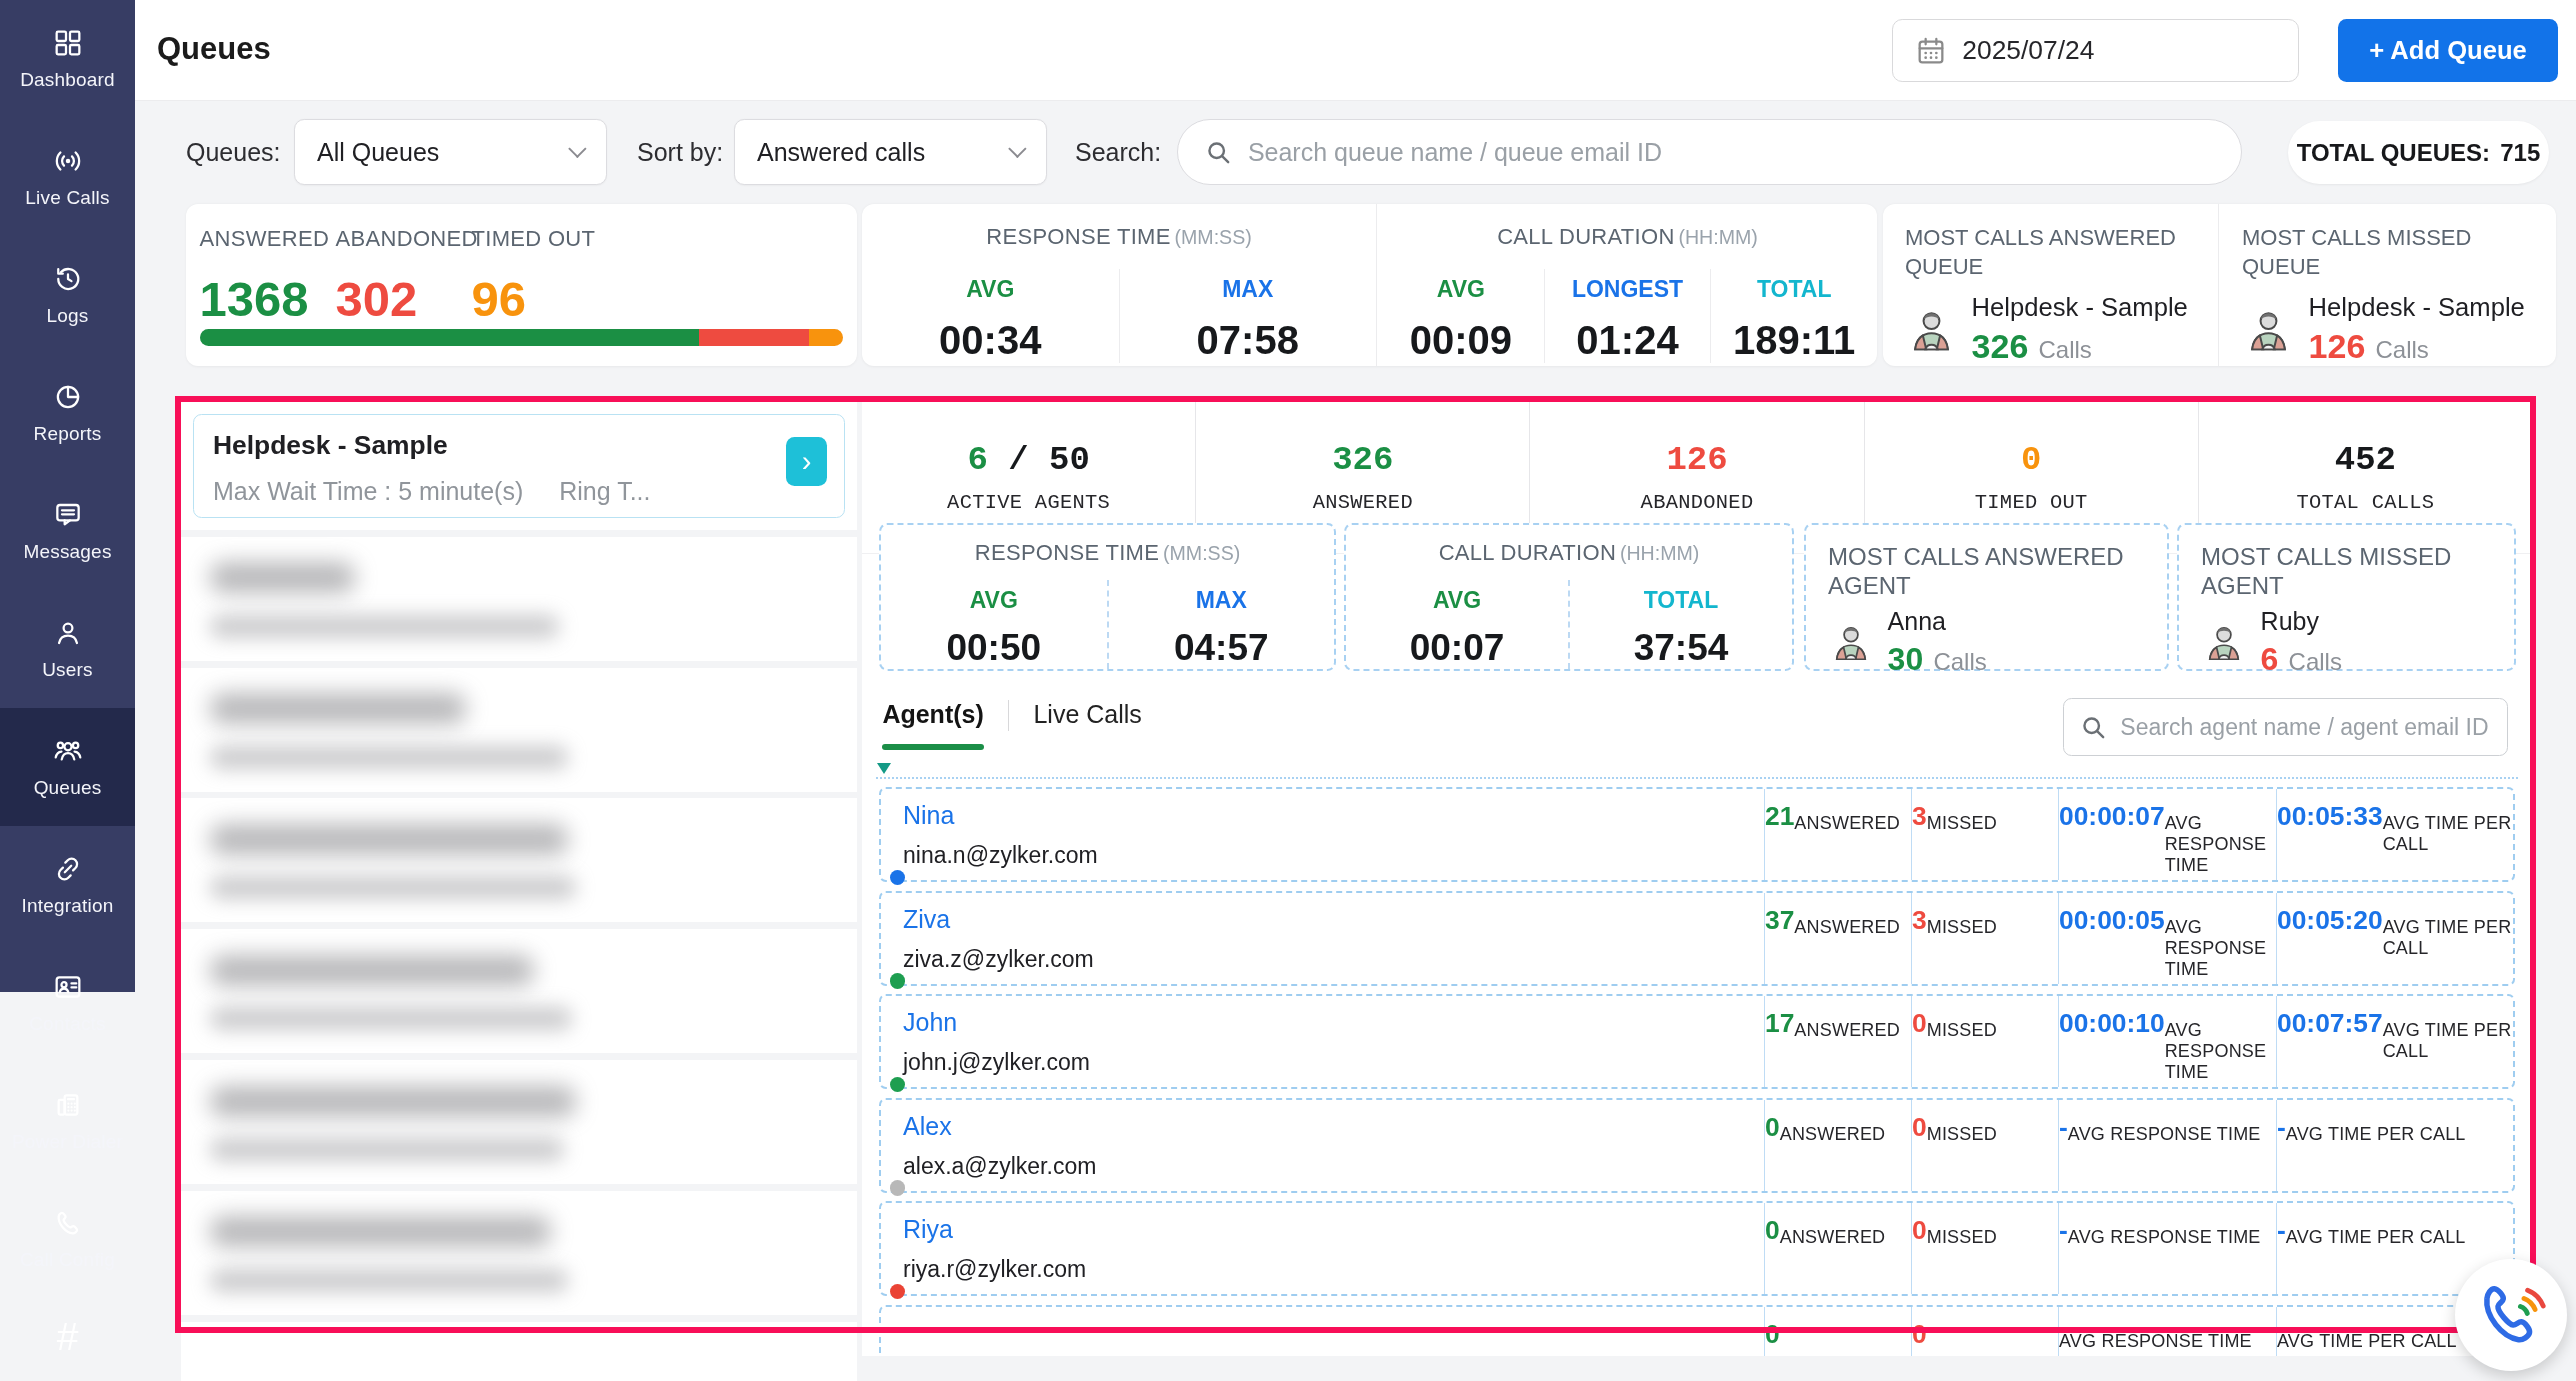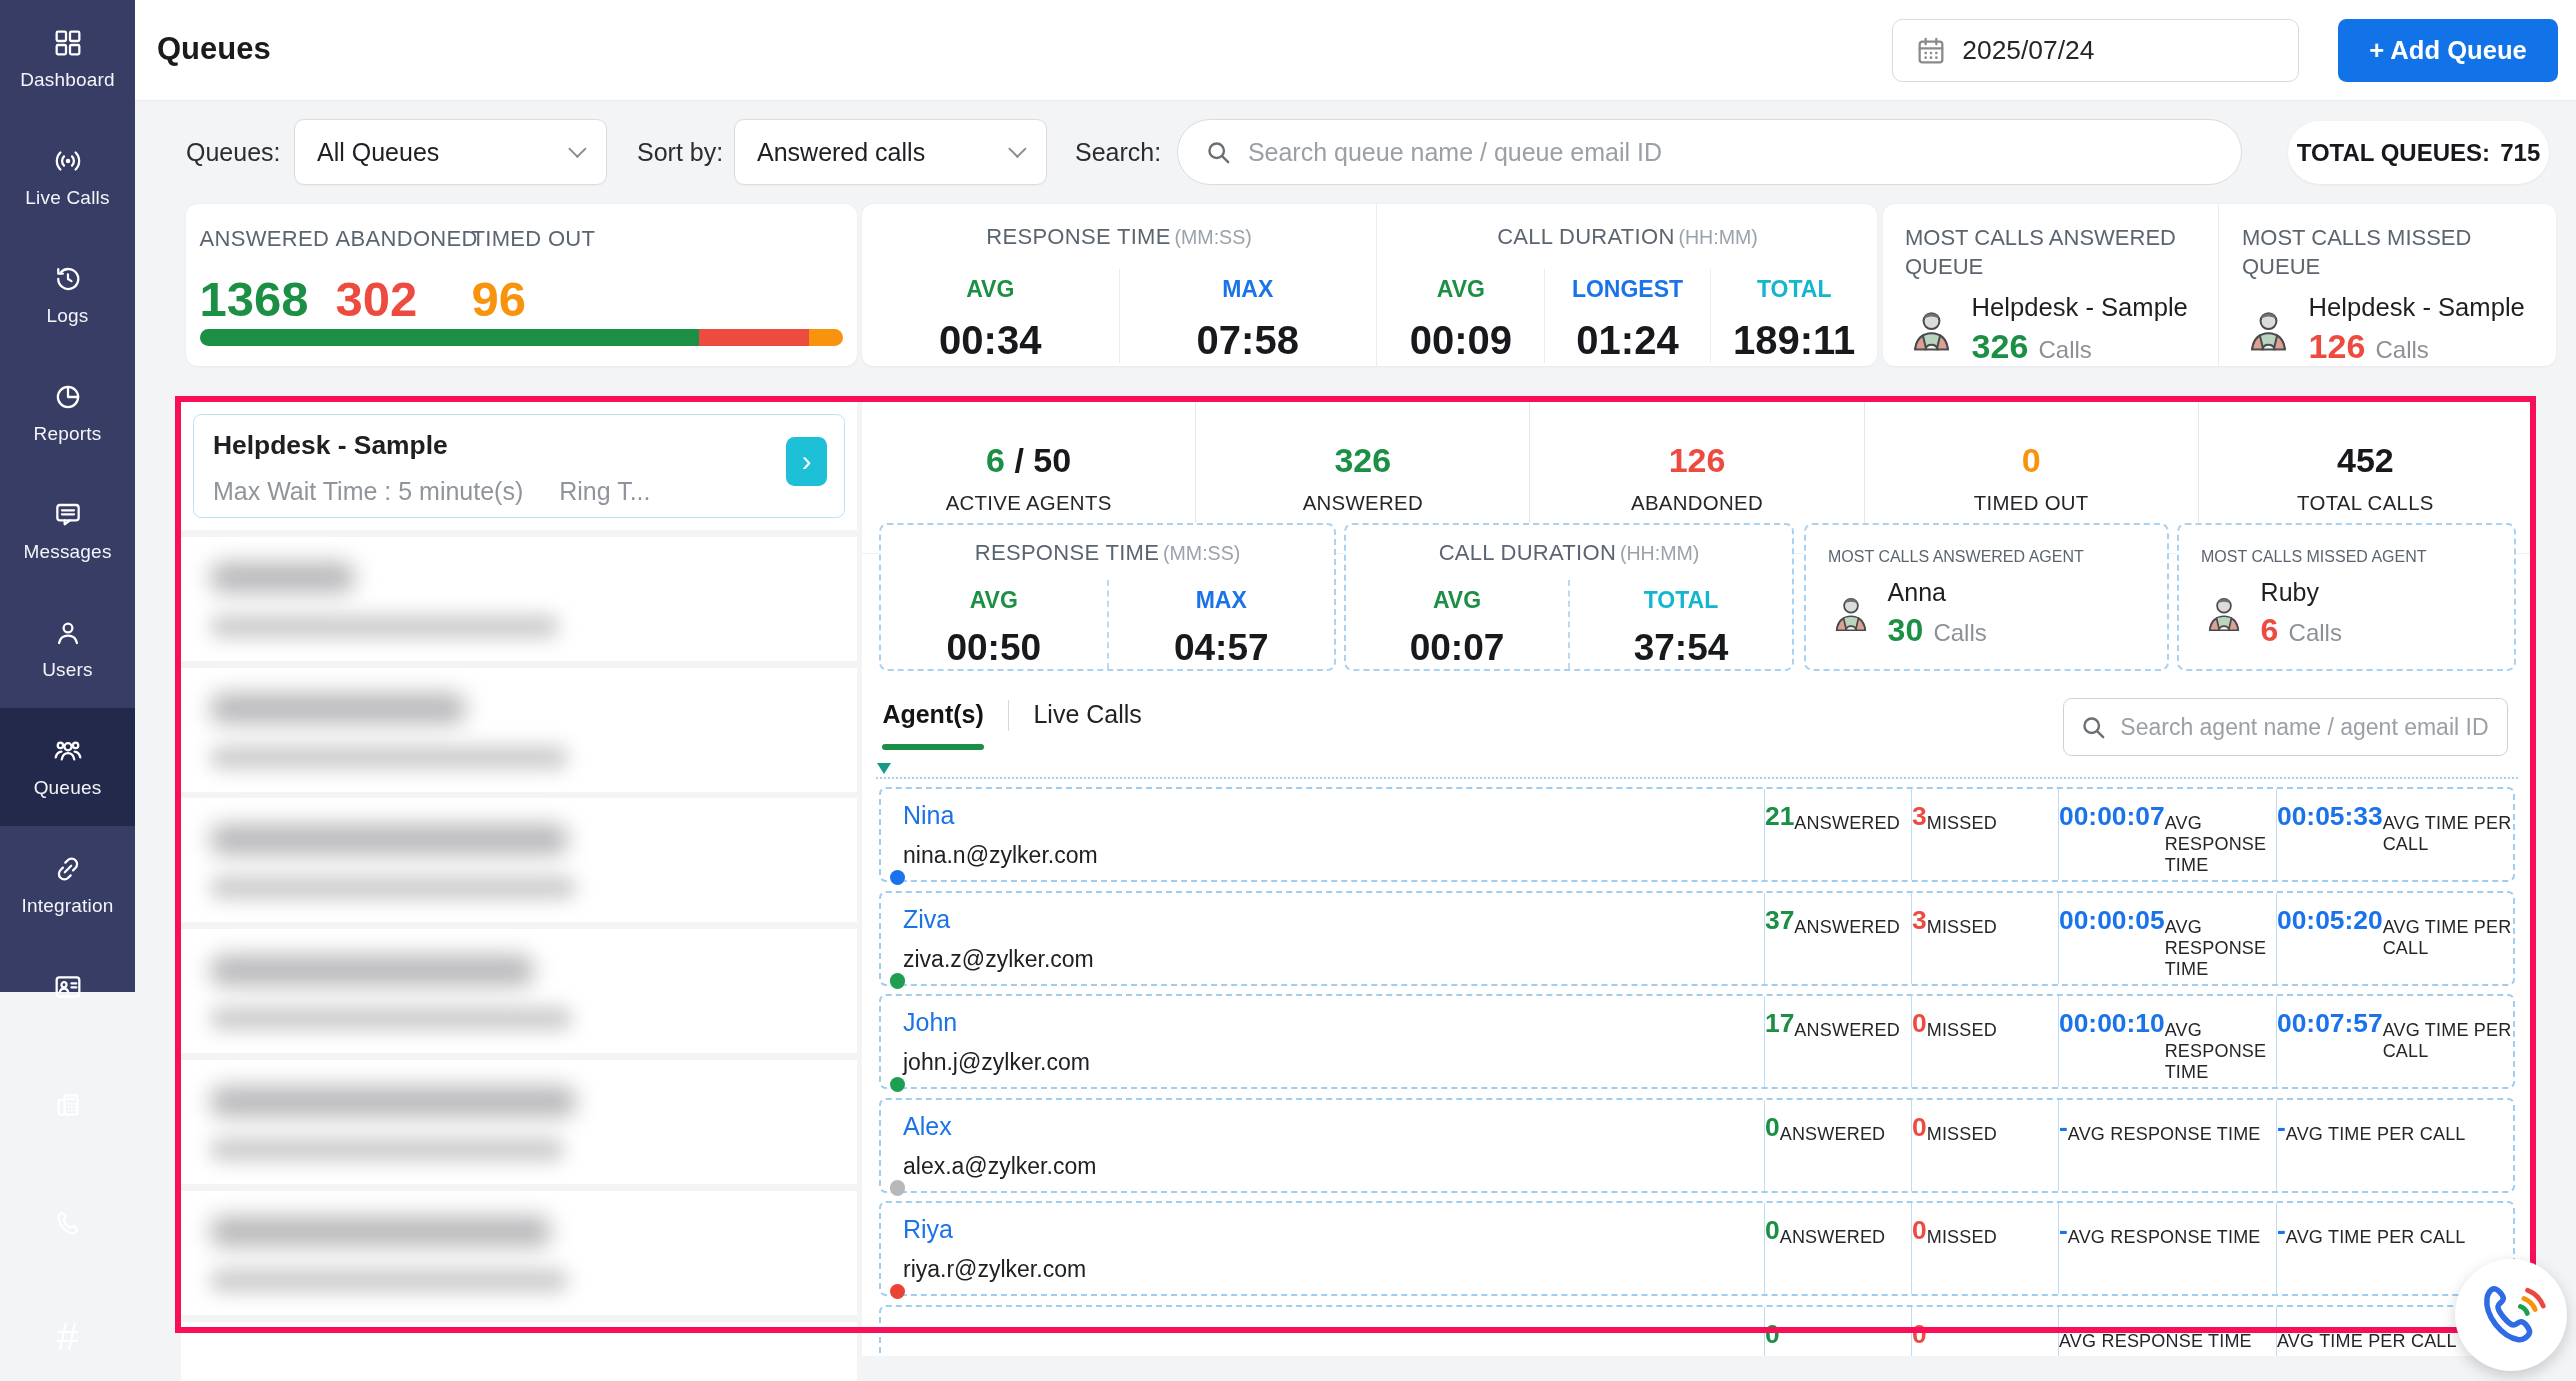--- a/index.html
+++ b/index.html
@@ -90,36 +90,36 @@
   .q-redacted:nth-of-type(1) .blob-a{width:281px;} .q-redacted:nth-of-type(1) .blob-b{width:366px;}
   .q-redacted:nth-of-type(2) .blob-a{width:145px;} .q-redacted:nth-of-type(2) .blob-b{width:349px;}
   .q-redacted:nth-of-type(3) .blob-a{width:256px;} .q-redacted:nth-of-type(3) .blob-b{width:358px;}
   .q-redacted:nth-of-type(4) .blob-a{width:358px;} .q-redacted:nth-of-type(4) .blob-b{width:366px;}
   .q-redacted:nth-of-type(5) .blob-a{width:324px;} .q-redacted:nth-of-type(5) .blob-b{width:362px;}
   .q-redacted:nth-of-type(6) .blob-a{width:366px;} .q-redacted:nth-of-type(6) .blob-b{width:354px;}
   .q-redacted:nth-of-type(7) .blob-a{width:341px;} .q-redacted:nth-of-type(7) .blob-b{width:358px;}
 
   
   .queue-detail { position:absolute; left:862px; top:402px; width:1670px; height:954px; background:#fff; overflow:hidden; }
-  .stats-row { display:flex; height:152px; border-bottom:1.7px solid #f0f0f2; }
+  .stats-row { display:flex; height:152px; border-bottom:1.7px solid #f0f0f2;font-family:Liberation Mono, monospace; }
   .stat { flex:1; display:flex; flex-direction:column; align-items:center; justify-content:center; gap:12px; }
   .stat + .stat { border-left:1.7px solid #e6e6e9; }
   .stat .sv { font-size:34px; font-weight:700; }
   .stat .sl { font-size:20.4px; color:#26262a; letter-spacing:0.3px; }
 
   .dcard { position:absolute; top:121px; height:148px; border:2.6px dashed #a8d1f2; border-radius:8.5px; background:#fff; }
   .dc-resp { left:17px;  width:457px; }
   .dc-dur  { left:482px; width:450px; }
   .dc-ans-agent { left:942px; width:365px; padding:17px 0 0 22px; }
   .dc-mis-agent { left:1315px; width:339px; padding:17px 0 0 22px; }
   .dcard .times-title { margin-top:15.3px; }
   .dcard .tcols { margin-top:13.6px; }
   .dcard .tcol + .tcol { border-left:2.6px dashed #bcd9f3; }
   .dcard .tcol .tv { font-size:37px; margin-top:13.6px; }
-  .dc-ans-agent .most-title, .dc-mis-agent .most-title { width:307px; font-size:16px; }
+  .dc-ans-agent .most-title, .dc-mis-agent .most-title { width:307px; font-size:24px; }
   .dc-ans-agent .most-row, .dc-mis-agent .most-row { margin-top:6.8px; }
   .dc-ans-agent .avatar svg, .dc-mis-agent .avatar svg { width:46px; height:46px; }
   .dc-ans-agent .most-name, .dc-mis-agent .most-name { font-size:25px; }
   .dc-ans-agent .most-count, .dc-mis-agent .most-count { font-size:32px; }
 
   .tabs { position:absolute; left:20.4px; top:298px; display:flex; align-items:flex-start; }
   .tab { font-size:25px; color:#222; cursor:pointer; }
   .tab.active { font-weight:700; color:#141414; }
   .tab.active::after { content:""; display:block; height:6px; border-radius:3.4px; background:#1b8e47; margin-top:15.3px; }
   .tabsep { width:1.7px; height:31px; background:#d8d8da; margin:0 24px; }

